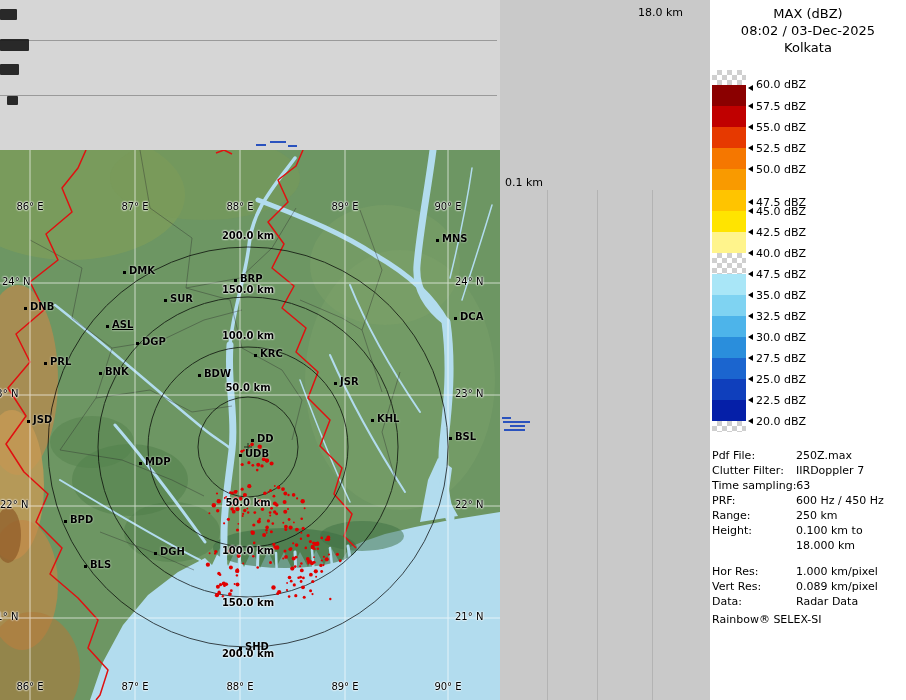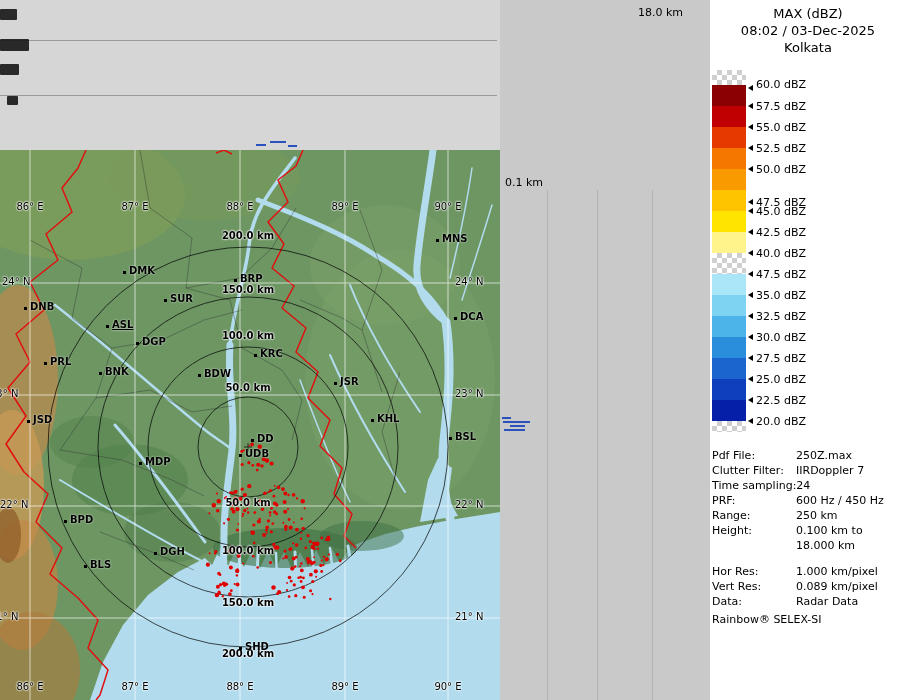--- a/index.html
+++ b/index.html
@@ -540,21 +540,21 @@
         <div class="info-row">
           <div class="info-label">Pdf File:</div>
           <div class="info-value">250Z.max</div>
         </div>
         <div class="info-row">
           <div class="info-label">Clutter Filter:</div>
           <div class="info-value">IIRDoppler 7</div>
         </div>
         <div class="info-row">
           <div class="info-label">Time sampling:</div>
-          <div class="info-value">24</div>
+          <div class="info-value">63</div>
         </div>
         <div class="info-row">
           <div class="info-label">PRF:</div>
           <div class="info-value">600 Hz / 450 Hz</div>
         </div>
         <div class="info-row">
           <div class="info-label">Range:</div>
           <div class="info-value">250 km</div>
         </div>
         <div class="info-row">

